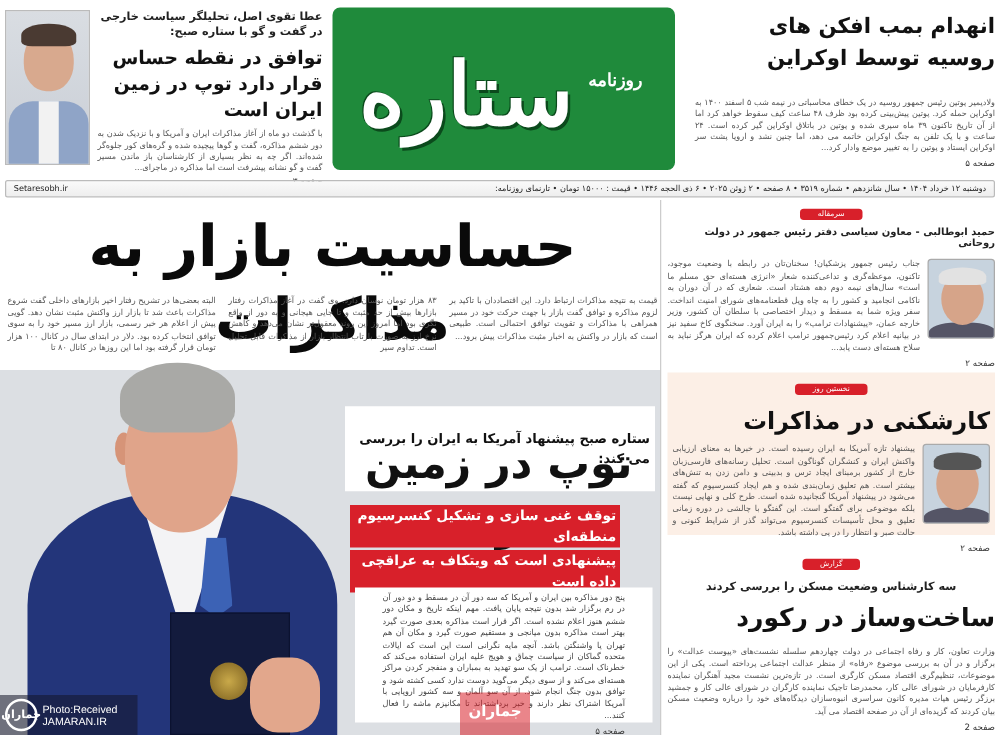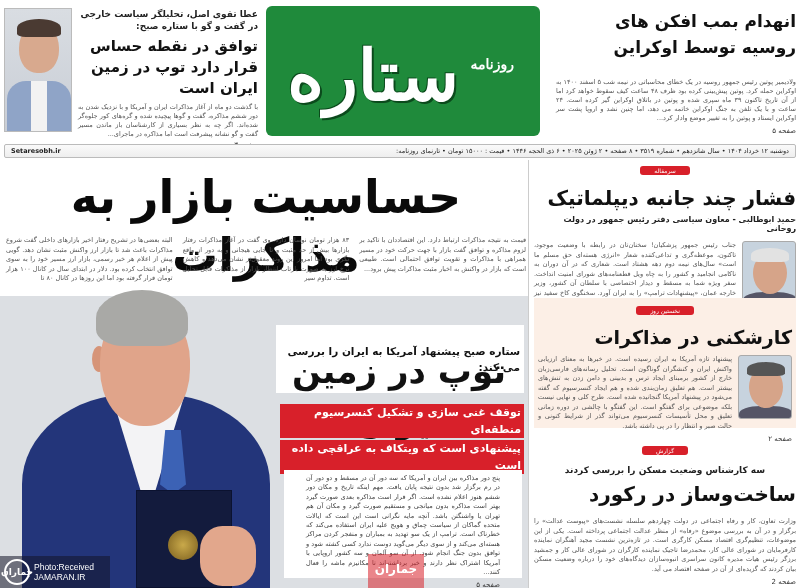--- a/index.html
+++ b/index.html
@@ -24,21 +24,21 @@
   .logo { left: 266px; top: 6px; width: 274px; height: 130px; background: #1f8a3b; border-radius: 6px; overflow: hidden; }
   .logo .sub { position: absolute; right: 26px; top: 50px; font-size: 14px; color: #fff; font-weight: bold; font-family: "DejaVu Serif", serif; }
   .logo .name { position: absolute; left: 10px; right: 70px; top: 20px; font-size: 70px; color: #fff; font-weight: bold; font-family: "DejaVu Serif", serif; line-height: 100px; text-align: center; text-shadow: 2px 2px 0 #0b4a1c, -1px -1px 0 #0b4a1c; letter-spacing: -4px; }
 
   .right-teaser { left: 556px; top: 8px; width: 240px; text-align: right; }
   .right-teaser .title { font-size: 17px; font-weight: bold; line-height: 26px; color: #111; }
   .right-teaser .body { font-size: 6.5px; line-height: 9px; color: #555; margin-top: 18px; text-align: justify; }
   .right-teaser .page { font-size: 7px; color: #333; margin-top: 4px; }
 
   .dateline { left: 4px; top: 144px; width: 792px; height: 14px; border: 1px solid #bbb; border-radius: 2px; background: linear-gradient(#fafafa,#eee); font-size: 6.5px; line-height: 12px; color: #222; padding: 0 6px; display: flex; justify-content: space-between; }
-  .dateline .site { direction: ltr; font-weight: bold; }
+  .dateline .site { direction: ltr; font-weight: normal; }
   .tag { display: inline-block; background: #d8202a; color: #fff; font-size: 6px; line-height: 9px; padding: 0 14px; border-radius: 3px; }
   .tag-wrap { text-align: center; }
 
   .op1 { left: 534px; top: 158px; width: 262px; }
   .op1 .title { font-size: 20px; font-weight: bold; text-align: right; margin-top: 8px; line-height: 26px; }
   .op1 .byline { font-size: 8px; font-weight: bold; text-align: right; margin-top: 4px; color: #222; }
   .op1 .row { display: flex; flex-direction: row; margin-top: 8px; gap: 6px; }
   .headshot { width: 54px; height: 64px; border: 1px solid #aaa; border-radius: 3px; background: #c7d3de; position: relative; overflow: hidden; flex-shrink: 0; }
   .headshot .face { position: absolute; left: 10px; top: 10px; width: 34px; height: 42px; background: #d6a489; border-radius: 50%; }
   .headshot .hairw { position: absolute; left: 8px; top: 6px; width: 38px; height: 14px; background: #e2e2e2; border-radius: 50% 50% 20% 20%; }
@@ -76,21 +76,21 @@
   .photo .folder { position: absolute; left: 136px; top: 200px; width: 96px; height: 98px; background: #131b3d; border: 1px solid #0b1230; }
   .photo .seal { position: absolute; left: 168px; top: 240px; width: 30px; height: 30px; border-radius: 50%; background: radial-gradient(#c9a94a,#7a5e1e); }
   .photo .hand { position: absolute; left: 200px; top: 236px; width: 56px; height: 60px; background: #e2a78c; border-radius: 40%; }
 
   .credit { left: 0; top: 556px; width: 110px; height: 32px; background: rgba(20,20,40,.55); direction: ltr; display: flex; align-items: center; padding-left: 4px; gap: 4px; }
   .credit .logo-j { width: 26px; height: 26px; border: 2px solid #fff; border-radius: 50%; color: #fff; font-size: 9px; display: flex; align-items: center; justify-content: center; font-weight: bold; }
   .credit .txt { font-family: "Liberation Sans", sans-serif; font-size: 8.5px; line-height: 10px; color: #fff; }
 
   .lead-kicker { left: 276px; top: 325px; width: 248px; background: #fff; font-size: 10.5px; font-weight: bold; text-align: right; padding: 18px 4px; line-height: 16px; color: #111; }
   .lead-title { left: 272px; top: 346px; width: 254px; font-size: 34px; font-weight: 900; text-align: center; line-height: 50px; color: #111; }
-  .lead-sub { left: 280px; top: 404px; width: 244px; }
+  .lead-sub { left: 280px; top: 404px; width: 216px; }
   .lead-sub span { display: block; background: #d8202a; color: #fff; font-size: 11px; font-weight: bold; line-height: 17px; margin-bottom: 2px; text-align: right; padding: 0 3px; }
   .lead-body { left: 284px; top: 470px; width: 238px; height: 108px; background: #fff; font-size: 6.5px; line-height: 9.4px; color: #444; text-align: justify; padding: 4px 22px; }
   .lead-body .pg { text-align: right; }
   .watermark { left: 368px; top: 554px; width: 56px; height: 34px; background: rgba(216,32,42,.55); color: #fff; font-size: 12px; font-weight: bold; text-align: center; line-height: 30px; }
 </style>
 </head>
 <body>
 
 <div class="abs left-teaser-photo">
   <div class="suit"></div>
@@ -158,21 +158,20 @@
 <div class="abs lead-body">
   <div>پنج دور مذاکره بین ایران و آمریکا که سه دور آن در مسقط و دو دور آن در رم برگزار شد بدون نتیجه پایان یافت. مهم اینکه تاریخ و مکان دور ششم هنوز اعلام نشده است. اگر قرار است مذاکره بعدی صورت گیرد بهتر است مذاکره بدون میانجی و مستقیم صورت گیرد و مکان آن هم تهران یا واشنگتن باشد. آنچه مایه نگرانی است این است که ایالات متحده گماکان از سیاست چماق و هویج علیه ایران استفاده می‌کند که خطرناک است. ترامپ از یک سو تهدید به بمباران و منفجر کردن مراکز هسته‌ای می‌کند و از سوی دیگر می‌گوید دوست ندارد کسی کشته شود و توافق بدون جنگ انجام شود. از آن سو آلمان و سه کشور اروپایی با آمریکا اشتراک نظر دارند و خبر برداشته‌اند تا مکانیزم ماشه را فعال کنند...</div>
   <div class="pg">صفحه ۵</div>
 </div>
 <div class="abs watermark">جماران</div>
 
 <div class="abs vdivider"></div>
 
 <div class="abs op1">
   <div class="tag-wrap"><span class="tag">سرمقاله</span></div>
-  <div class="title">فشار چند جانبه دیپلماتیک</div>
   <div class="byline">حمید ابوطالبی - معاون سیاسی دفتر رئیس جمهور در دولت روحانی</div>
   <div class="row">
     <div class="headshot">
       <div class="shoulders"></div>
         <div class="face"></div>
         <div class="hairw"></div>
     </div>
     <div class="op-body">جناب رئیس جمهور پزشکیان! سخنان‌تان در رابطه با وضعیت موجود، تاکنون، موعظه‌گری و تداعی‌کننده شعار «انرژی هسته‌ای حق مسلم ما است» سال‌های نیمه دوم دهه هشتاد است. شعاری که در آن دوران به ناکامی انجامید و کشور را به چاه ویل قطعنامه‌های شورای امنیت انداخت. سفر ویژه شما به مسقط و دیدار اختصاصی با سلطان آن کشور، وزیر خارجه عمان، «پیشنهادات ترامپ» را به ایران آورد. سخنگوی کاخ سفید نیز در بیانیه اعلام کرد رئیس‌جمهور ترامپ اعلام کرده که ایران هرگز نباید به سلاح هسته‌ای دست یابد...</div>
   </div>
   <div class="pg">صفحه ۲</div>

